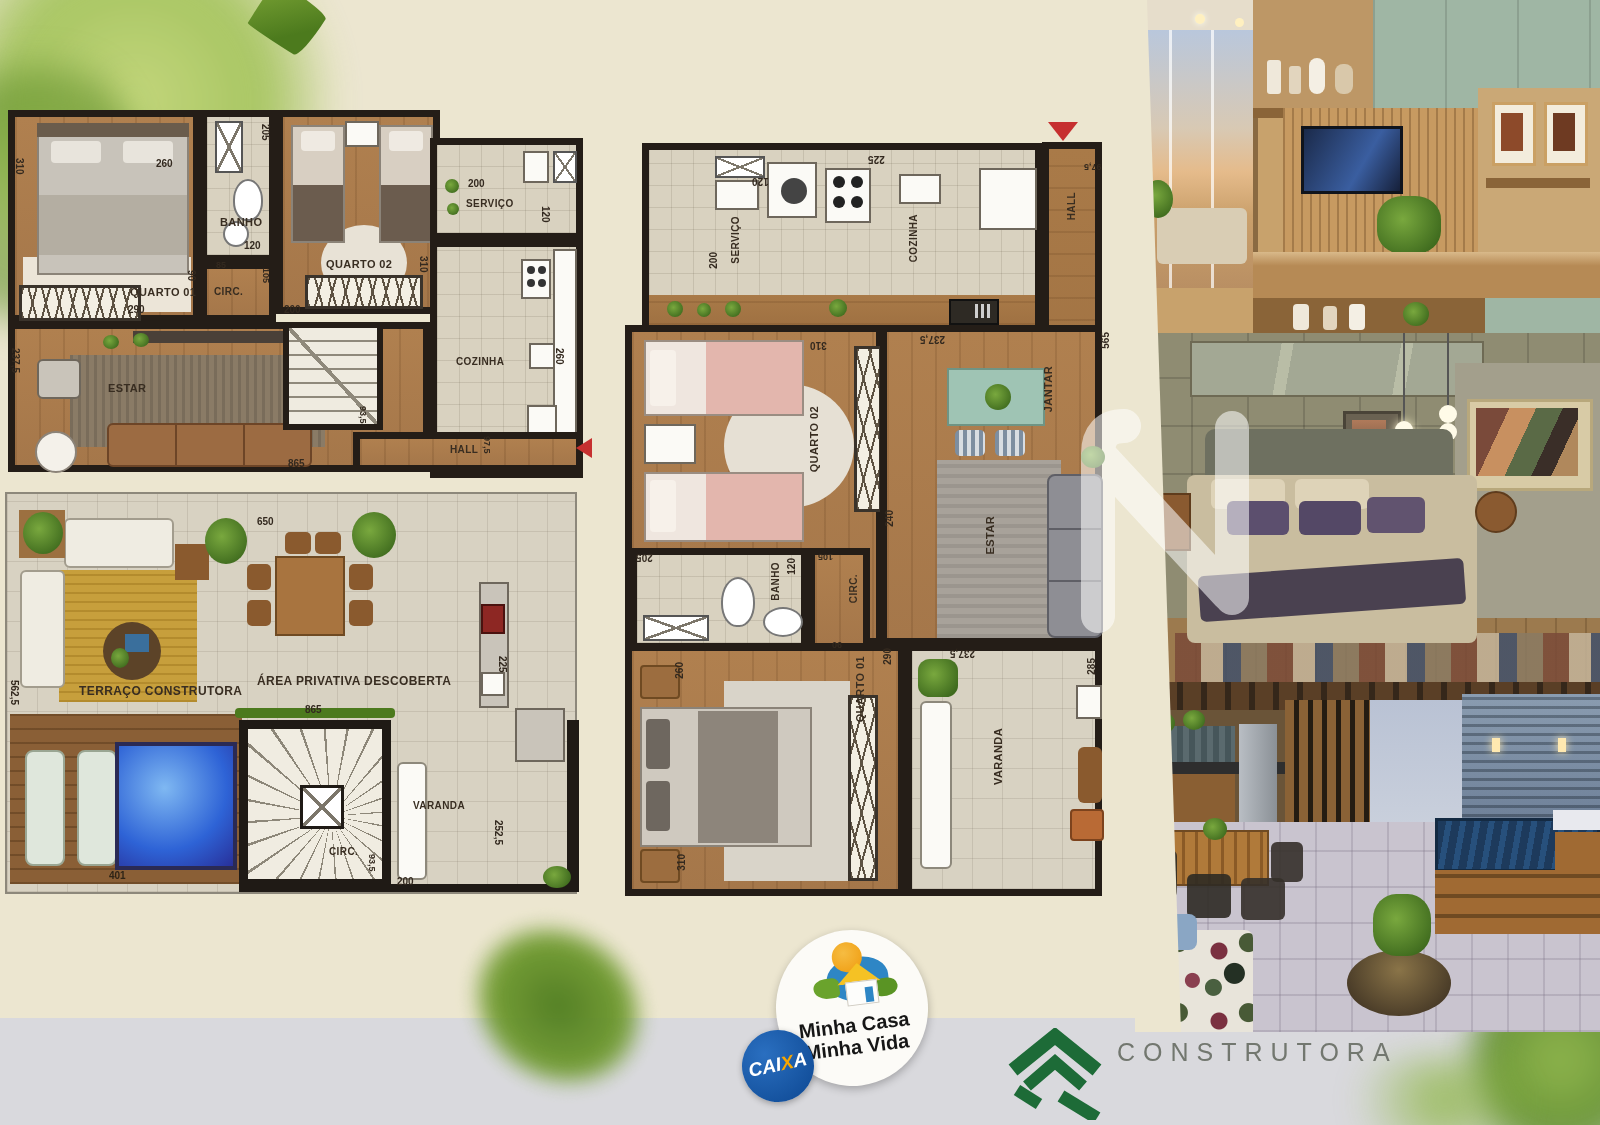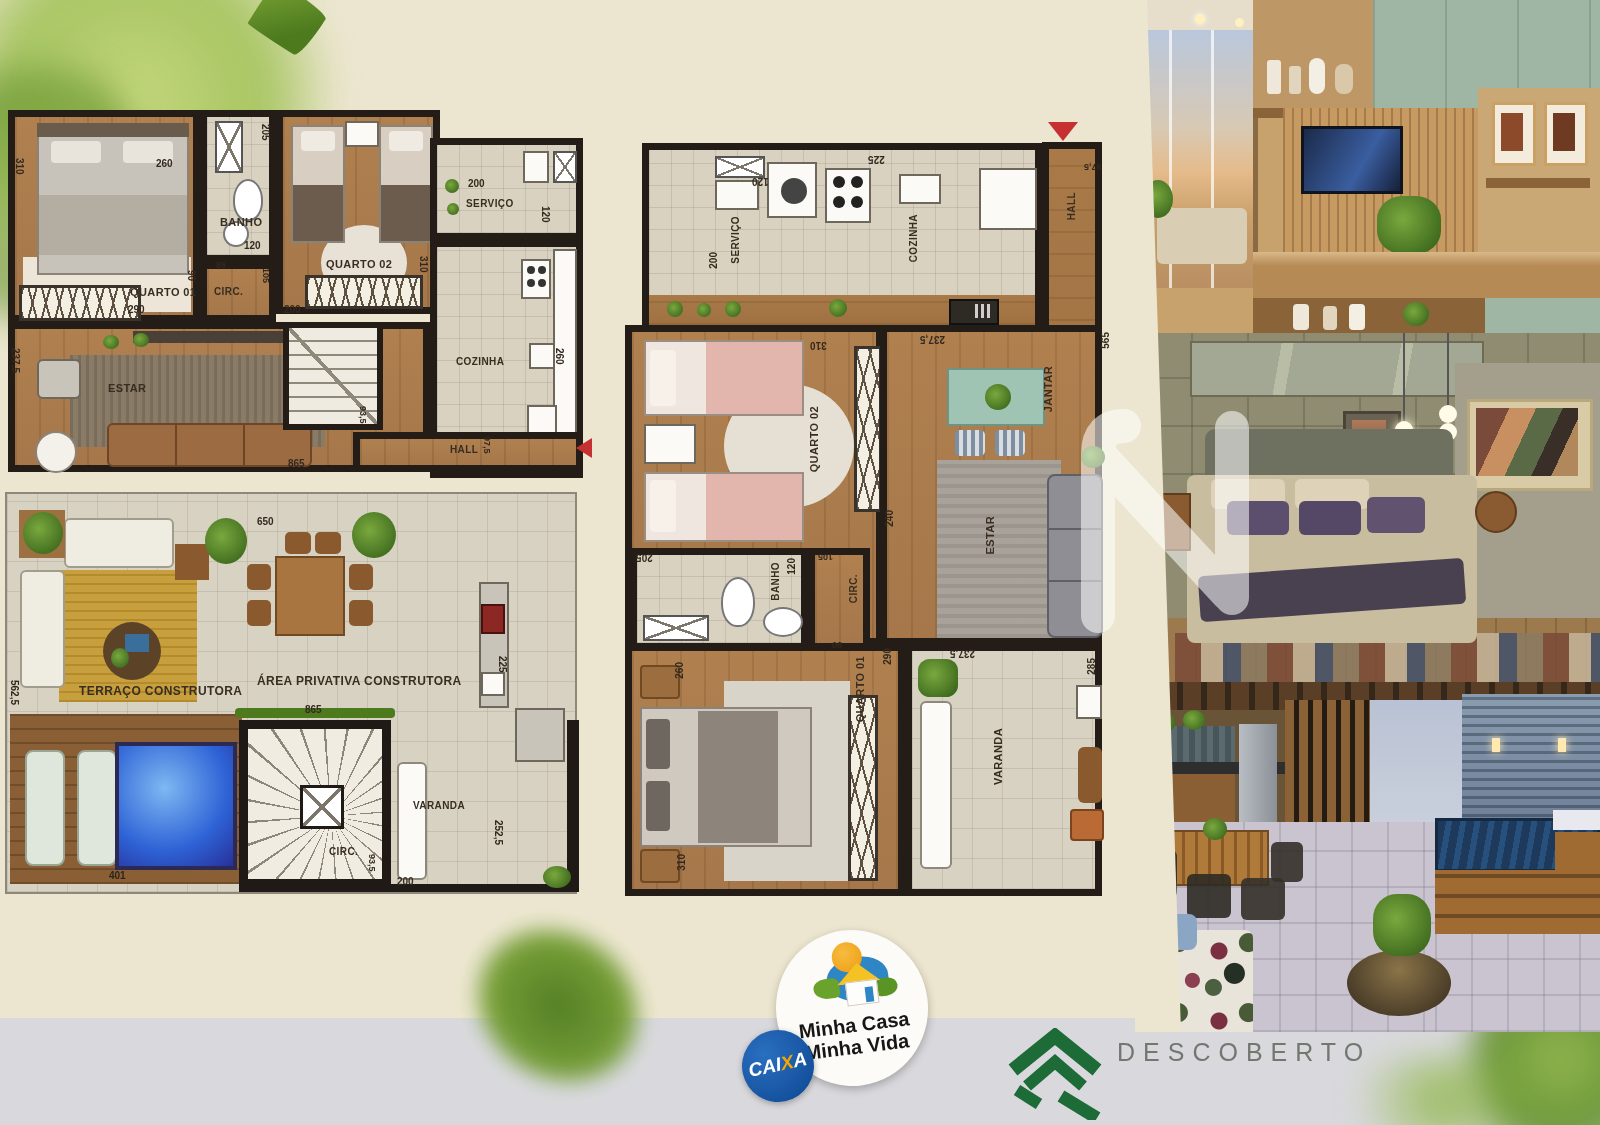--- a/index.html
+++ b/index.html
@@ -214,21 +214,21 @@
       <div class="abs xbox" style="left:52px;top:56px;width:44px;height:44px;border:3px solid #1f1a15;"></div>
     </div>
     <div class="abs" style="left:232px;top:390px;width:340px;height:8px;background:#1f1a15;"></div>
     <div class="abs" style="left:560px;top:226px;width:12px;height:172px;background:#1f1a15;"></div>
 
     <div class="abs" style="left:390px;top:268px;width:30px;height:118px;background:#fbfaf6;border:2px solid #8d887b;border-radius:6px;box-sizing:border-box;"></div>
     <div class="abs gray" style="left:508px;top:214px;width:50px;height:54px;"></div>
     <div class="abs green" style="left:536px;top:372px;width:28px;height:22px;"></div>
 
     <div class="rl" style="left:72px;top:190px;font-size:12px;">TERRAÇO CONSTRUTORA</div>
-    <div class="rl" style="left:250px;top:180px;font-size:12px;">ÁREA PRIVATIVA CONSTRUTORA</div>
+    <div class="rl" style="left:250px;top:180px;font-size:12px;">ÁREA PRIVATIVA DESCOBERTA</div>
     <div class="rl s" style="left:406px;top:306px;">VARANDA</div>
     <div class="rl s" style="left:322px;top:352px;">CIRC.</div>
 
     <div class="dim" style="left:250px;top:22px;">650</div>
     <div class="dim" style="left:298px;top:210px;">865</div>
     <div class="dim vd" style="left:2px;top:186px;">562,5</div>
     <div class="dim vd" style="left:490px;top:162px;">225</div>
     <div class="dim" style="left:102px;top:376px;color:#2e2416;">401</div>
     <div class="dim vd" style="left:486px;top:326px;">252,5</div>
     <div class="dim vd" style="left:360px;top:360px;font-size:9px;">93,5</div>
@@ -504,16 +504,16 @@
     </div>
   </div>
 
   <div class="abs" style="left:1005px;top:1028px;width:420px;height:95px;z-index:52;">
     <svg width="100" height="92" viewBox="0 0 100 92" style="position:absolute;left:0;top:0;">
       <path d="M8 42 L50 8 L92 42" fill="none" stroke="#1d6b37" stroke-width="14"></path>
       <path d="M22 58 L50 34 L78 58" fill="none" stroke="#1d6b37" stroke-width="12"></path>
       <path d="M56 68 L92 90" fill="none" stroke="#1d6b37" stroke-width="13"></path>
       <path d="M12 62 L34 76" fill="none" stroke="#1d6b37" stroke-width="12"></path>
     </svg>
-    <div class="bt" style="left:112px;top:10px;font-size:25px;letter-spacing:8px;color:#72776f;">DESCOBERTO</div>
+    <div class="bt" style="left:112px;top:10px;font-size:25px;letter-spacing:8px;color:#72776f;">CONSTRUTORA</div>
   </div>
 
 </div>
 
 </body></html>

